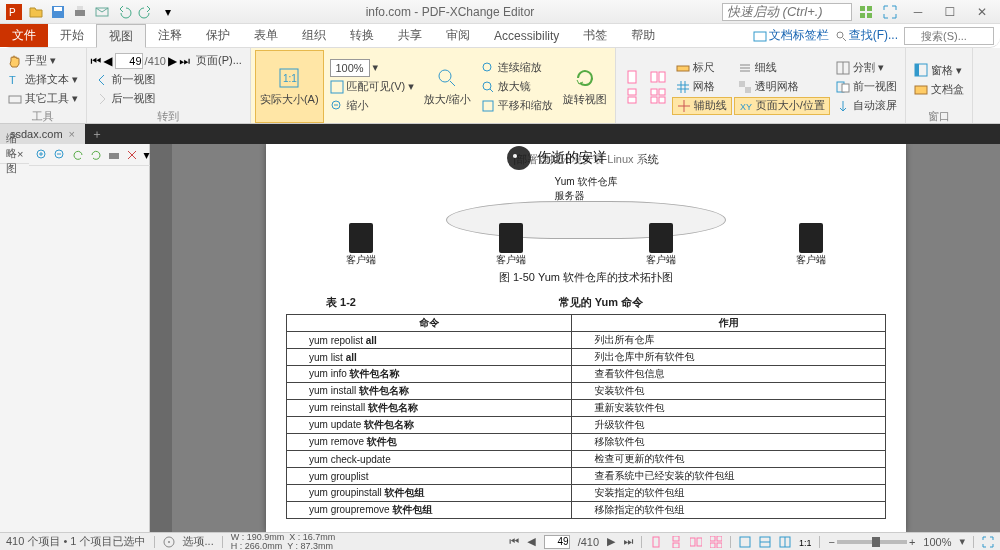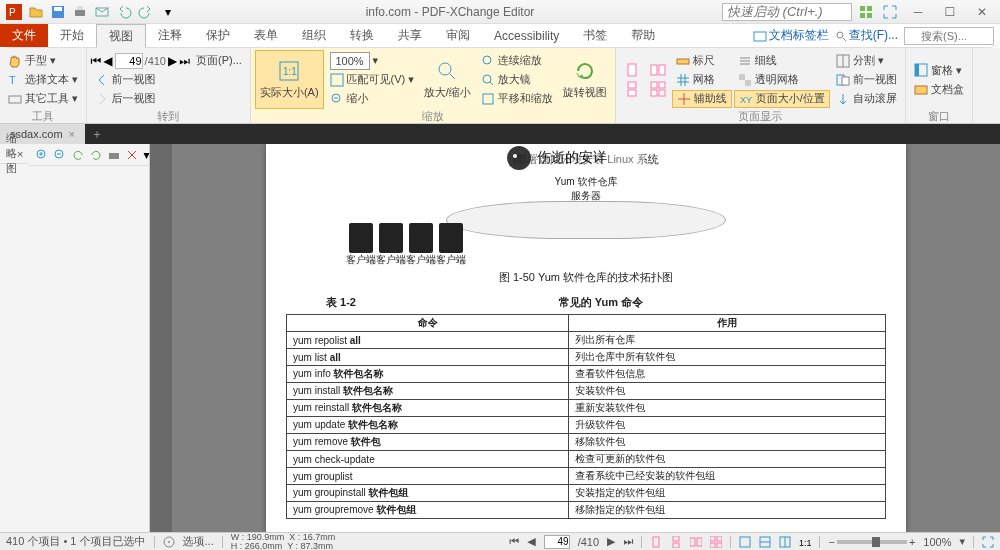--- a/index.html
+++ b/index.html
@@ -45,32 +45,32 @@
 .thumbs-list { flex: 1; overflow: hidden; padding: 6px; display: flex; flex-direction: column; gap: 4px; align-items: center; }
 .thumb { width: 80px; height: 90px; background: #fff; border: 1px solid #bbb; box-shadow: 0 1px 2px rgba(0,0,0,.2); display: flex; flex-direction: column; justify-content: center; align-items: center; font-size: 6px; color: #333; padding: 4px; }
 .thumb.sel { outline: 2px solid #3a8fd6; }
 .thumb-cap { font-size: 11px; color: #555; text-align: center; }
 .doc-area { flex: 1; background: #808080; display: flex; position: relative; }
 .vtabs { width: 22px; background: #6a6a6a; }
 .page-scroll { flex: 1; overflow: hidden; display: flex; justify-content: center; }
 .page { width: 640px; background: #fff; margin: 0 auto; box-shadow: 0 0 6px rgba(0,0,0,.4); padding: 8px 20px; font-size: 11px; color: #222; }
 .page h5 { text-align: center; font-size: 11px; font-weight: normal; }
 .diagram { height: 120px; position: relative; margin: 4px 0; }
-.server { position: absolute; left: 50%; top: 4px; transform: translateX(-50%); text-align: center; }
+.server { position: absolute; left: 50%; top: 4px; transform: translateX(-50%); }
 .server-cyl { width: 30px; height: 18px; background: #bbb; border-radius: 50%/40%; margin: 0 auto; border: 1px solid #888; }
 .server-lbl { font-size: 10px; }
 .cloud { position: absolute; left: 50%; top: 30px; transform: translateX(-50%); width: 280px; height: 38px; border: 1px solid #aaa; border-radius: 50%/60%; background: #f2f2f2; }
-.clients { position: absolute; bottom: 24px; left: 0; right: 0; display: flex; justify-content: flex-start; padding: 0 60px; }
+.clients { position: absolute; bottom: 24px; left: 0; right: 0; display: flex; justify-content: space-between; padding: 0 60px; }
 .client { text-align: center; }
 .client-box { width: 24px; height: 30px; background: #222; margin: 0 auto; border-radius: 2px; }
 .client-lbl { font-size: 10px; }
 .fig-cap { text-align: center; font-size: 11px; margin: 2px 0 6px; }
 .tbl-title { display: flex; justify-content: space-between; padding: 0 40px; font-size: 11px; font-weight: bold; margin: 4px 0; }
 table.yum { width: 100%; border-collapse: collapse; font-size: 10px; }
-table.yum th, table.yum td { border: 1px solid #444; padding: 1px 6px; text-align: left; height: 16px; }
+table.yum th, table.yum td { border: 1px solid #444; padding: 1px 22px; text-align: left; height: 16px; }
 table.yum th { text-align: center; background: #fff; font-weight: bold; }
 .statusbar { height: 18px; background: #eee; border-top: 1px solid #ccc; display: flex; align-items: center; font-size: 11px; color: #555; padding: 0 6px; gap: 8px; }
 .statusbar .sep { width: 1px; height: 12px; background: #bbb; }
 .statusbar .flex { flex: 1; }
 .sb-ic { width: 12px; height: 12px; }
 .watermark { position: absolute; left: 50%; top: 0; transform: translateX(-50%); width: 140px; opacity: .9; z-index: 5; display: flex; align-items: center; gap: 4px; background: rgba(255,255,255,.4); }
 .zoom-ctl { display: inline-flex; align-items: center; gap: 2px; }
 .zoom-ctl .track { width: 70px; height: 4px; background: #bbb; position: relative; }
 .zoom-ctl .thumb { position: absolute; left: 50%; top: -3px; width: 8px; height: 10px; background: #666; border:none; box-shadow:none; }
 svg { display: block; }
@@ -278,21 +278,20 @@
           </div>
       </div>
       <div class="vbtn">
           <svg class="ic" viewBox="0 0 24 24">
             <path d="M5 12a7 7 0 1 1 2 5" stroke="#5a4" fill="none" stroke-width="2"></path>
             <path d="M4 14l2 4 4-2" stroke="#5a4" fill="none"></path>
           </svg>
           <span>旋转视图</span>
         </div>
     </div>
-    <div class="label">缩放</div>
   </div>
 
   <div class="rgroup">
     <div class="body">
       <div class="col">
         <div class="hbtn">
             <svg width="16" height="16">
               <rect x="4" y="2" width="8" height="12" stroke="#f7a" fill="#fff"></rect>
             </svg>
           </div>
@@ -373,21 +372,20 @@
             <span>前一视图</span>
           </div>
         <div class="hbtn">
             <svg class="ic">
               <path d="M7 2v10M4 9l3 3 3-3" stroke="#39c" fill="none"></path>
             </svg>
             <span>自动滚屏</span>
           </div>
       </div>
     </div>
-    <div class="label">页面显示</div>
   </div>
 
   <div class="rgroup">
     <div class="body">
       <div class="col">
         <div class="hbtn"><svg class="ic">
               <rect x="1" y="1" width="12" height="12" stroke="#39c" fill="none"></rect>
               <rect x="1" y="1" width="4" height="12" fill="#39c"></rect>
             </svg><span>窗格</span> ▾</div>
         <div class="hbtn">

